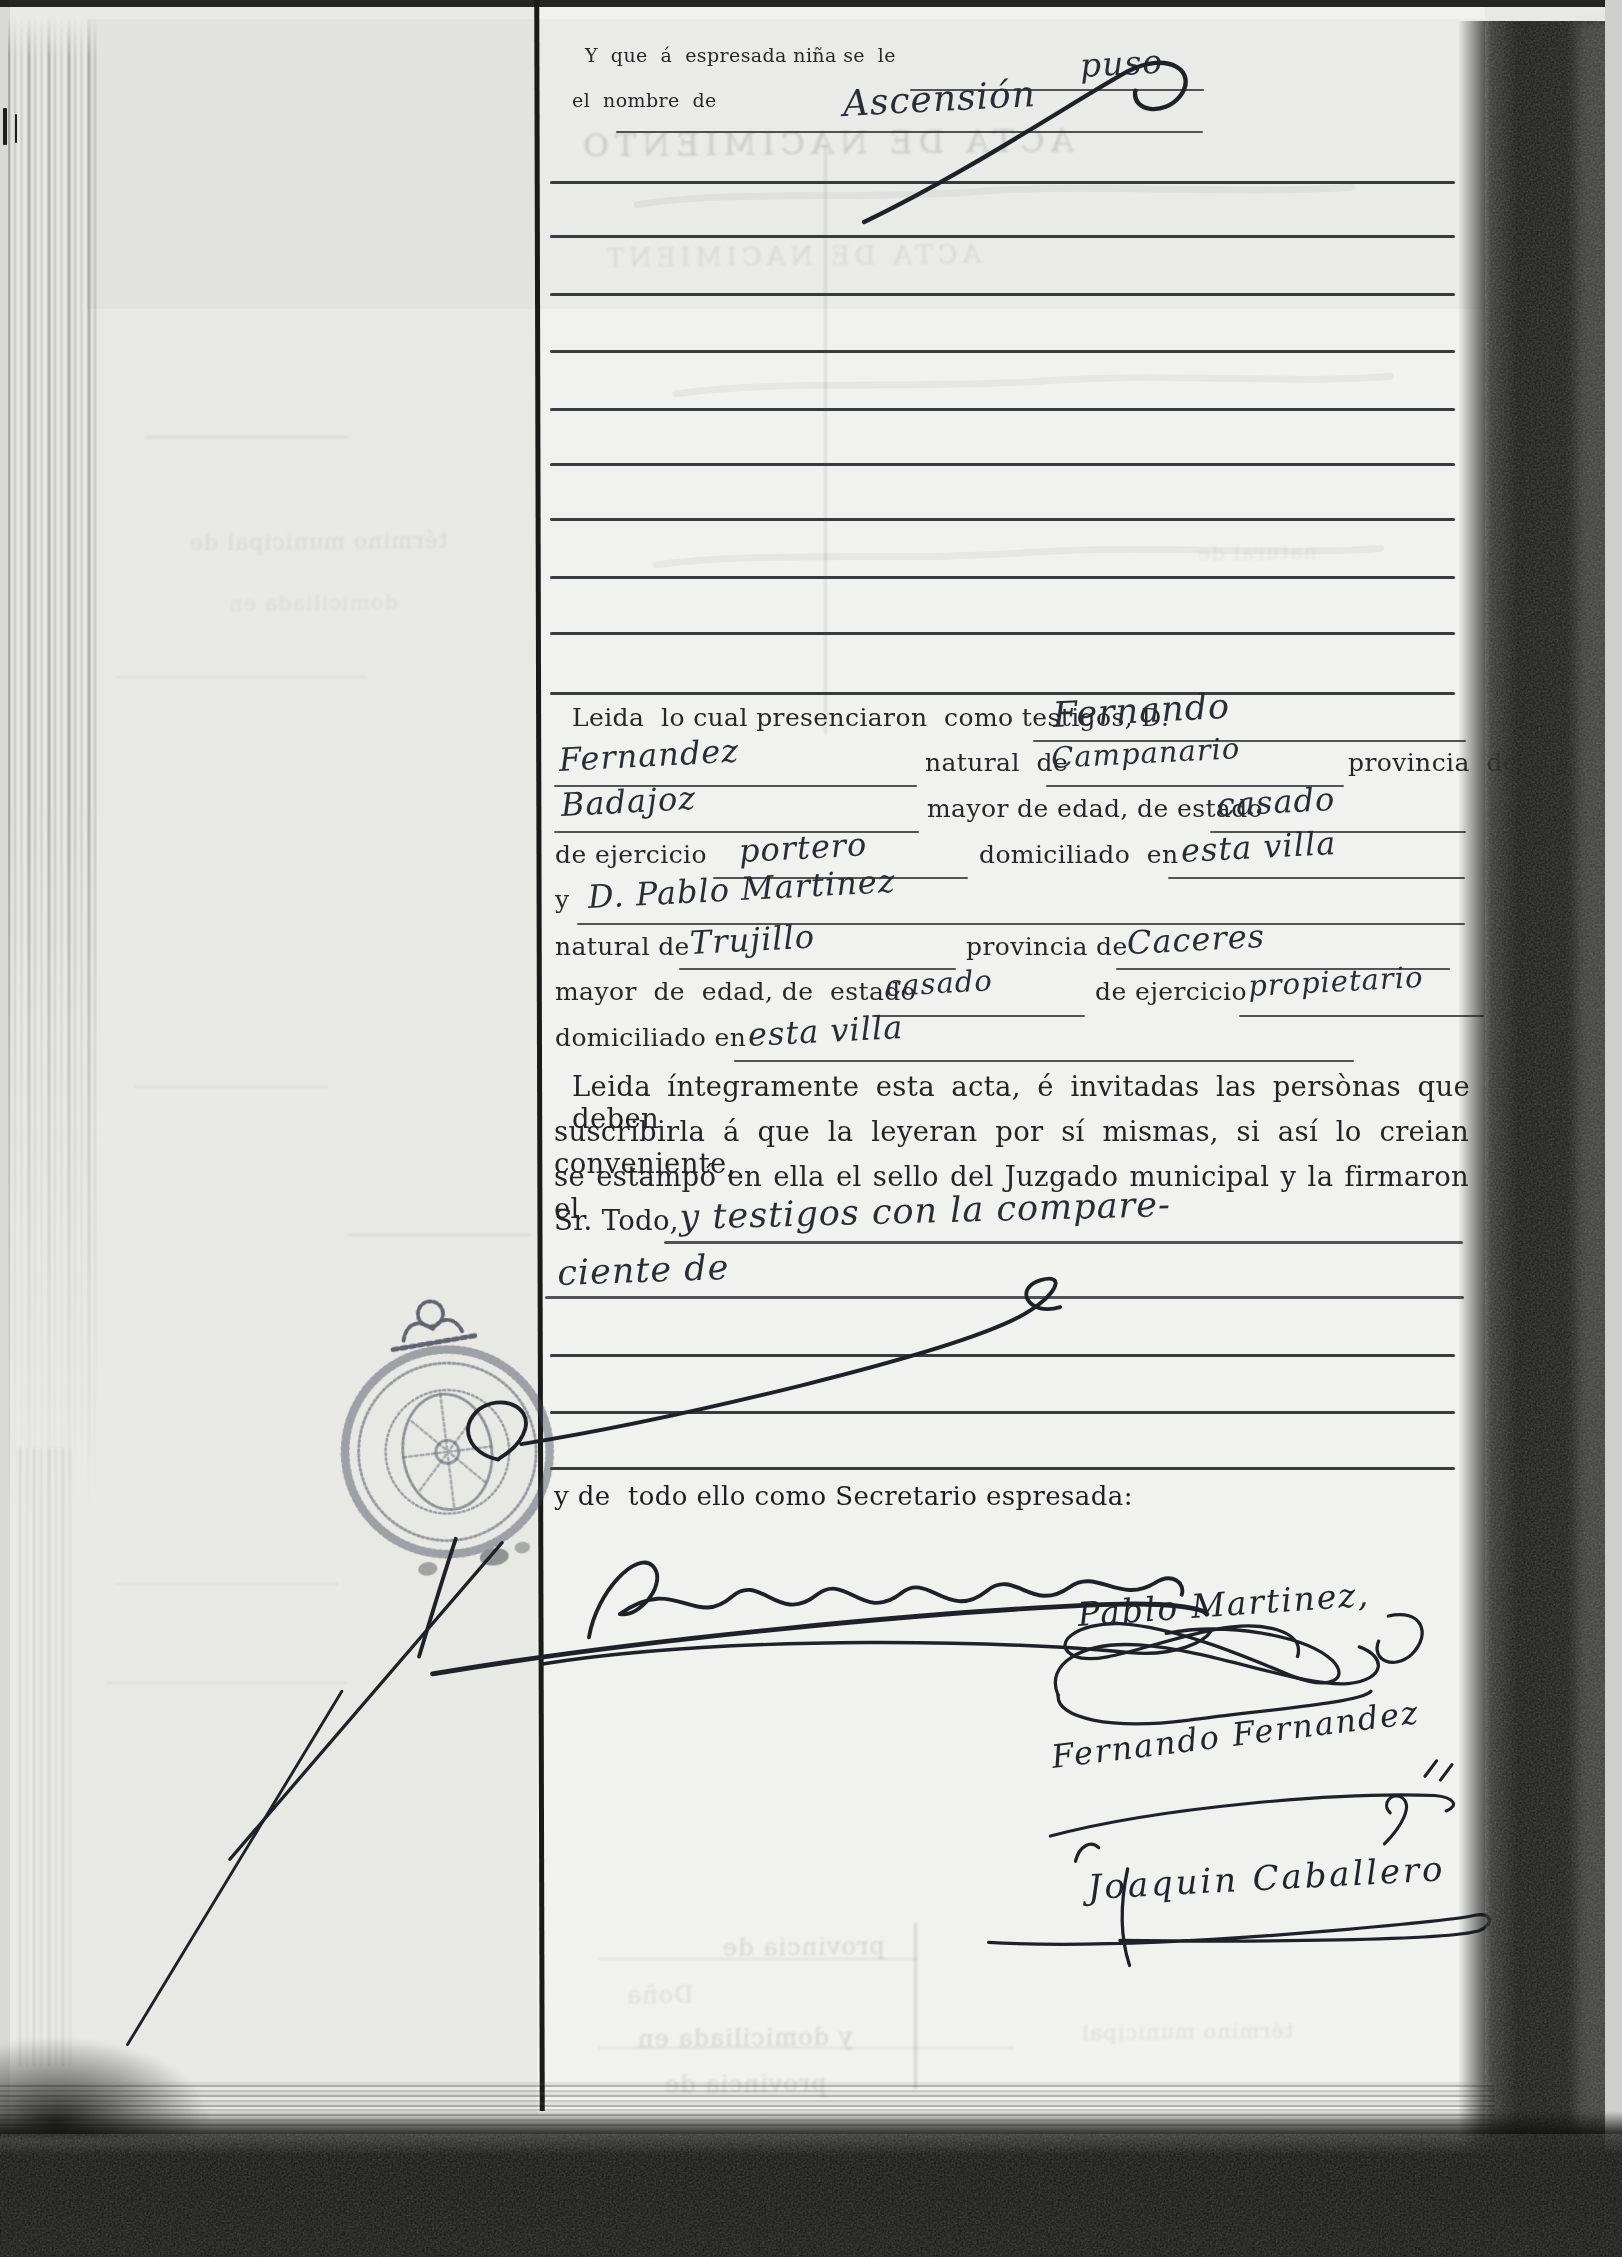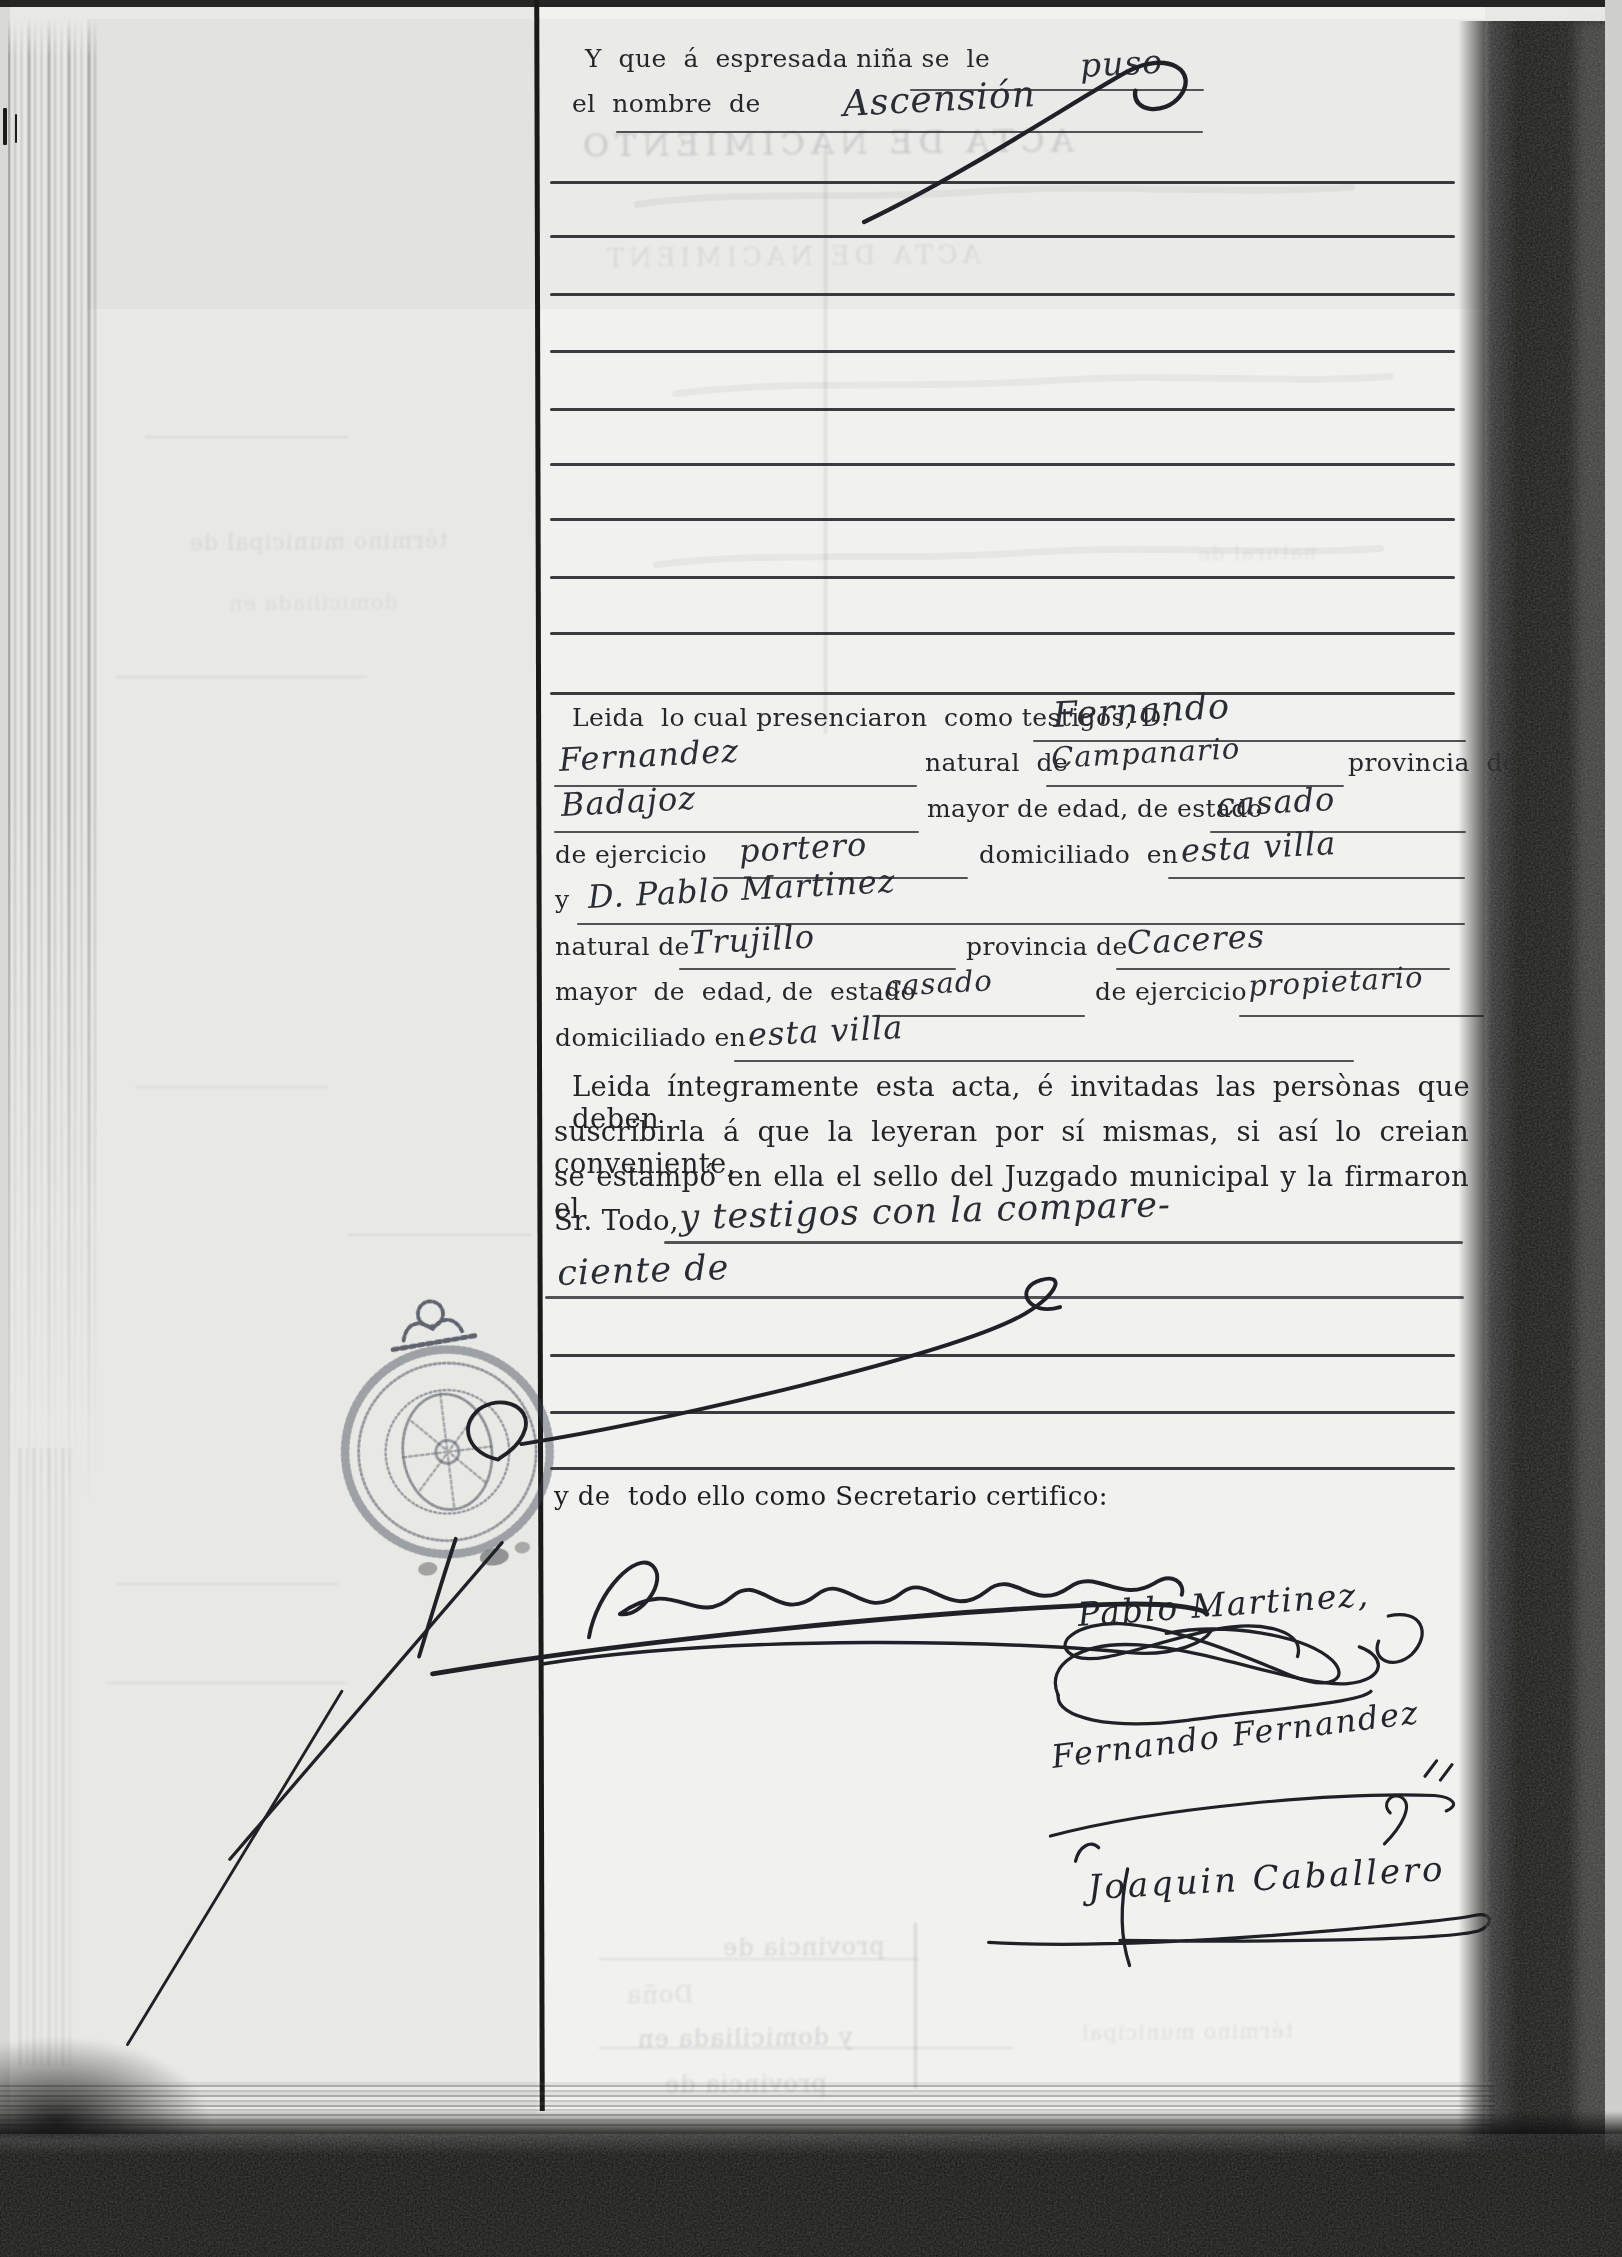--- a/index.html
+++ b/index.html
@@ -33,21 +33,21 @@
     background:linear-gradient(180deg, rgba(14,14,14,0) 0, rgba(16,16,16,.8) 21px, #121211 44px, #141413 100%);}
   .band-bottom-streak{left:0;top:2082px;width:1495px;height:44px;opacity:.55;filter:blur(0.7px);
     background:repeating-linear-gradient(0deg, rgba(30,30,30,.55) 0 1.9px, rgba(120,120,118,.25) 1.9px 4.8px,
       rgba(30,30,30,.35) 4.8px 6.8px, transparent 6.8px 9.7px);}
   .noise{position:absolute;mix-blend-mode:screen;opacity:.28;pointer-events:none;}
   
   .vrule{left:537px;top:0;width:4.8px;height:2111px;background:#1a1a19;transform:rotate(-.15deg);}
   
   .line{position:absolute;background:#26272a;border-radius:1.9px;}
   
-  .printed{position:absolute;color:#27272b;font-size:25px;letter-spacing:0.4px;white-space:pre;}
+  .printed{position:absolute;color:#27272b;font-size:19px;letter-spacing:0.4px;white-space:pre;}
   .hand{position:absolute;color:#2b2d34;font-size:32px;font-style:italic;letter-spacing:1px;
         white-space:pre;transform:rotate(-3deg);transform-origin:left bottom;}
   .pline{position:absolute;left:554px;width:915px;color:#242428;font-size:27.5px;letter-spacing:0.3px;
         text-align:justify;text-align-last:justify;}
   .pline.first{left:572px;width:898px;}
   .pline.plain{text-align:left;text-align-last:left;width:auto;}
   .sig{position:absolute;color:#23252c;font-style:italic;white-space:pre;transform-origin:left bottom;}
   .ghost{position:absolute;color:#4a4f58;white-space:pre;transform:scaleX(-1) rotate(.6deg);
          filter:blur(1.3px);font-family:"DejaVu Serif","Liberation Serif",serif;}
   .grule{position:absolute;background:#3c4049;filter:blur(1.2px);}
@@ -160,21 +160,21 @@
       <span class="hand" style="left: 749px; top: 1016px; font-size: 32px;">esta villa</span>
     </div>
 
   <div class="pline first" style="top:1070px;">Leida íntegramente esta acta,  é invitadas las persònas  que deben</div>
   <div class="pline" style="top:1115px;">suscribirla á que la leyeran por sí mismas, si así lo creian conveniente,</div>
   <div class="pline" style="top:1160px;">se estampó en ella el sello del  Juzgado municipal y la firmaron el</div>
   <div class="pline plain" style="top:1204px;">Sr. Todo,</div>
   <span class="hand" style="left:680px;top:1197px;font-size:35px;transform:rotate(-1.5deg);">y testigos con la compare-</span>
   <span class="hand" style="left:558px;top:1253px;font-size:35px;transform:rotate(-2deg);">ciente de</span>
 
-  <span class="printed" style="left:554px;top:1481px;font-size:26px;color:#1e1e22;">y de  todo ello como Secretario certifico:</span>
+  <span class="printed" style="left:554px;top:1481px;font-size:26px;color:#1e1e22;">y de  todo ello como Secretario espresada:</span>
 
   <svg class="abs" style="left:319px;top:1286px;opacity:.8;filter:blur(0.4px);transform:rotate(-7deg);" width="253" height="301" viewBox="0 0 262 312">
     <g stroke="#3e4350" fill="none" stroke-linecap="round">
 
       <circle cx="131" cy="28" r="13" stroke-width="4" stroke-dasharray="3 3"></circle>
       <path d="M100,52 C104,36 118,30 131,44 C144,30 158,36 162,52" stroke-width="4" stroke-dasharray="4 3"></path>
       <path d="M88,60 L174,56" stroke-width="5" stroke-dasharray="5 4"></path>
 
       <circle cx="131" cy="172" r="106" stroke-width="9" stroke-dasharray="2 4" opacity=".55"></circle>
       <circle cx="131" cy="172" r="92" stroke-width="3" stroke-dasharray="2 3" opacity=".6"></circle>

